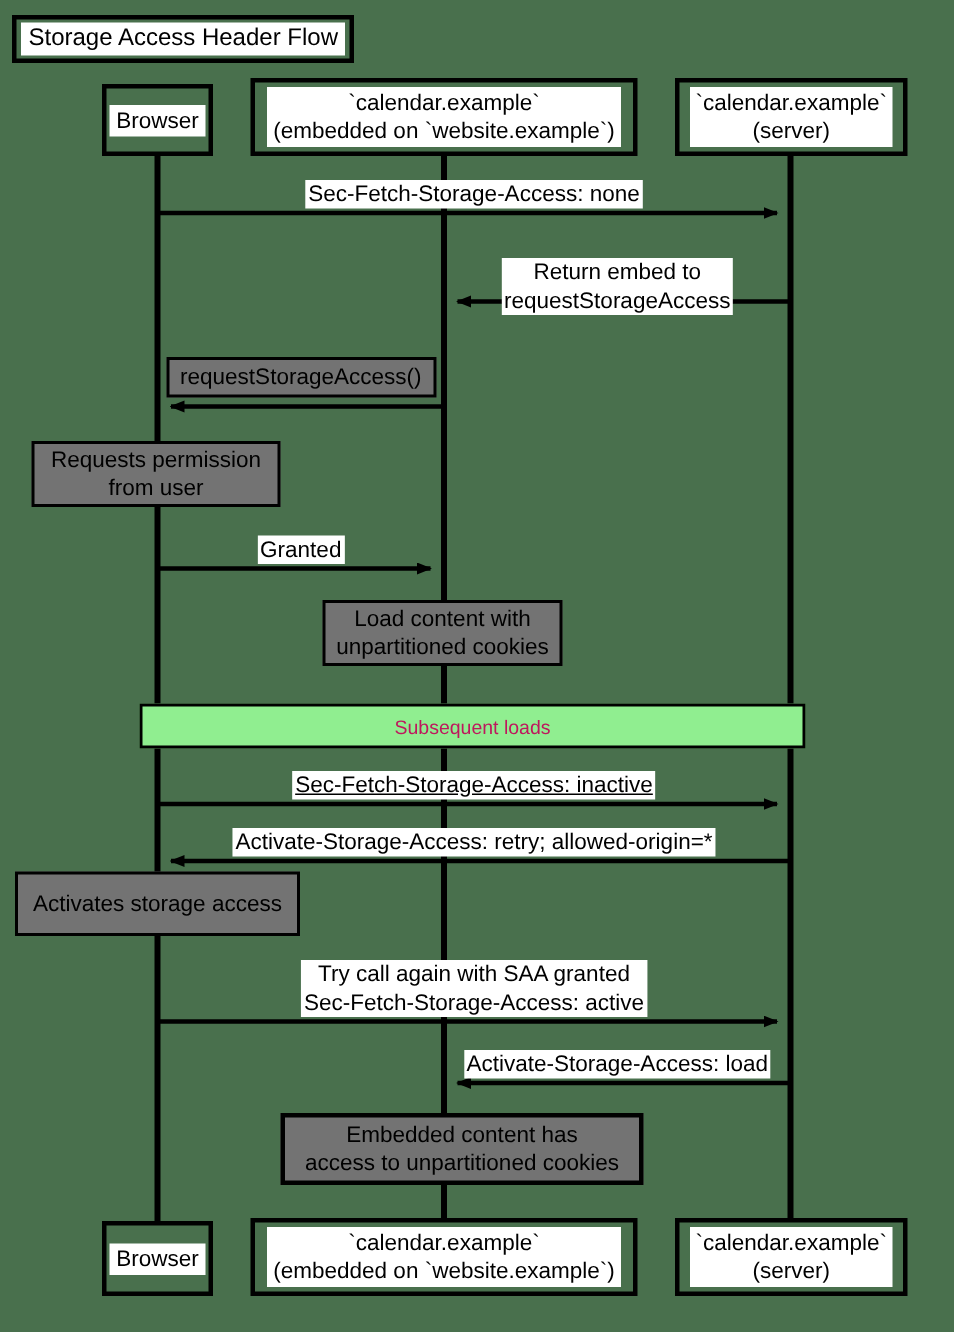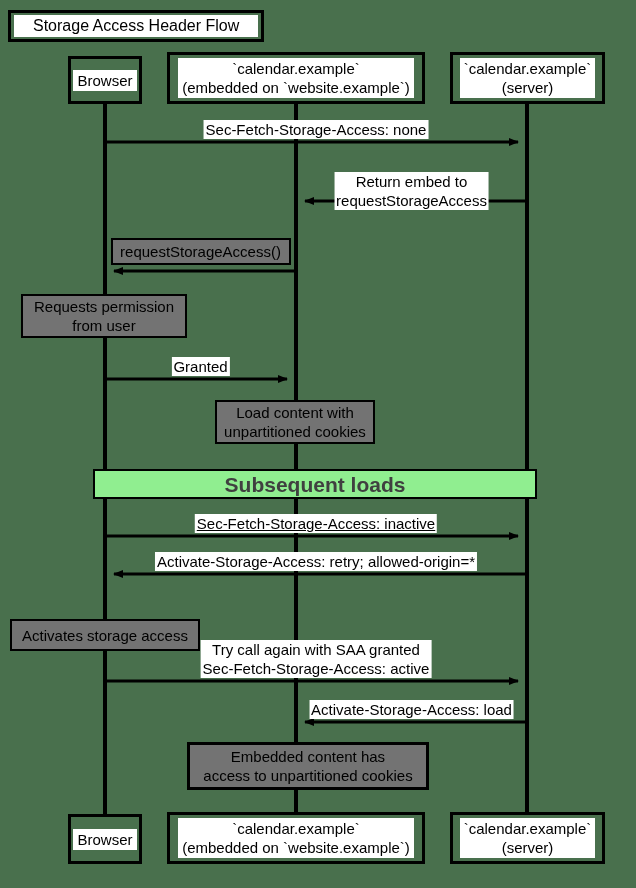--- a/index.html
+++ b/index.html
@@ -30,21 +30,21 @@
     border: 3px solid #000;
     background: #49704d;
     padding: 2px 3px;
   }
   .title-text {
     display: block;
     background: #ffffff;
     color: #000;
     font-size: 16px;
     line-height: 20px;
-    padding: 1px 19px;
+    padding: 1px 5px;
     white-space: nowrap;
   }
   .actor-box {
     position: absolute;
     box-sizing: border-box;
     border: 3px solid #000;
     background: #49704d;
     display: flex;
     align-items: center;
     justify-content: center;
@@ -89,24 +89,24 @@
   }
   .divider-bar {
     position: absolute;
     box-sizing: border-box;
     border: 2px solid #000;
     display: flex;
     align-items: center;
     justify-content: center;
   }
   .divider-text {
-    color: #404040;
-    font-size: 21px;
+    color: #be185d;
+    font-size: 13px;
     line-height: 19px;
-    font-weight: bold;
+    font-weight: normal;
     white-space: pre;
   }
 </style>
 </head>
 <body>
 
 <div id="diagram-root">
 
   <svg class="layer" viewBox="0 0 636 888">
     <defs>
@@ -162,21 +162,21 @@
 (server)</span>
       </div>
       <div class="note-box" style="left: 215px; top: 400px; width: 160px; height: 44px;">
         <span class="note-text">Load content with
 unpartitioned cookies</span>
       </div>
       <div class="note-box" style="left: 21px; top: 294px; width: 166px; height: 44px;">
         <span class="note-text">Requests permission
 from user</span>
       </div>
-      <div class="note-box" style="left: 10px; top: 619px; width: 190px; height: 32px; align-items: center;">
+      <div class="note-box" style="left: 10px; top: 581px; width: 190px; height: 43px; align-items: center;">
         <span class="note-text">Activates storage access</span>
       </div>
       <div class="note-box thick" style="left: 175px; top: 742px; width: 242px; height: 48px;">
         <span class="note-text">Embedded content has
 access to unpartitioned cookies</span>
       </div>
       <div class="divider-bar" style="left: 93px; top: 469px; width: 444px; height: 30px; background: rgb(144, 238, 144);">
         <span class="divider-text">Subsequent loads</span>
       </div>
       <div class="msg-label" style="left: 316px; top: 120px;">Sec-Fetch-Storage-Access: none</div>

